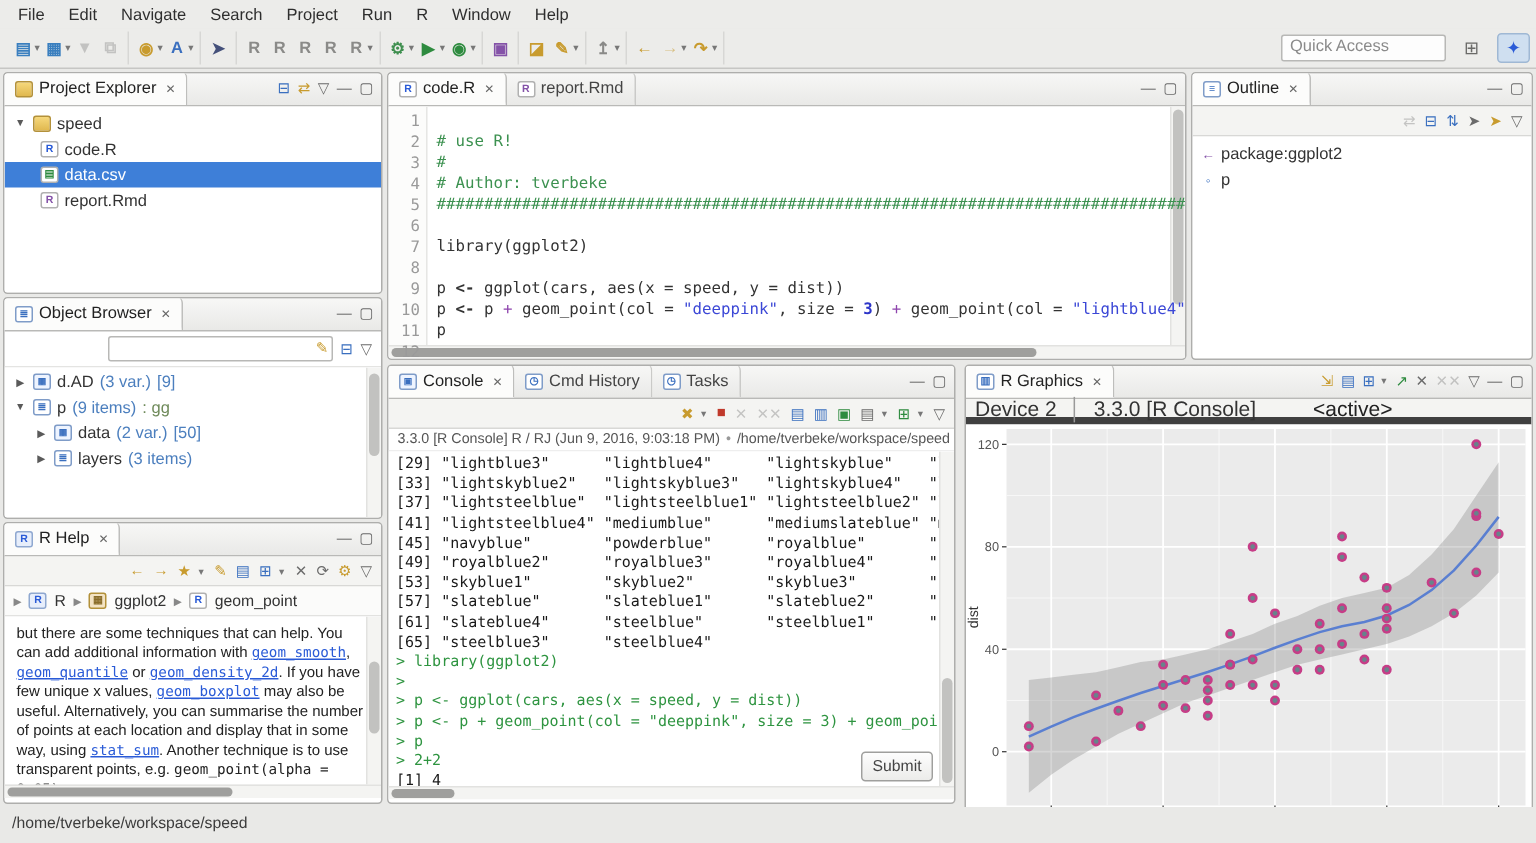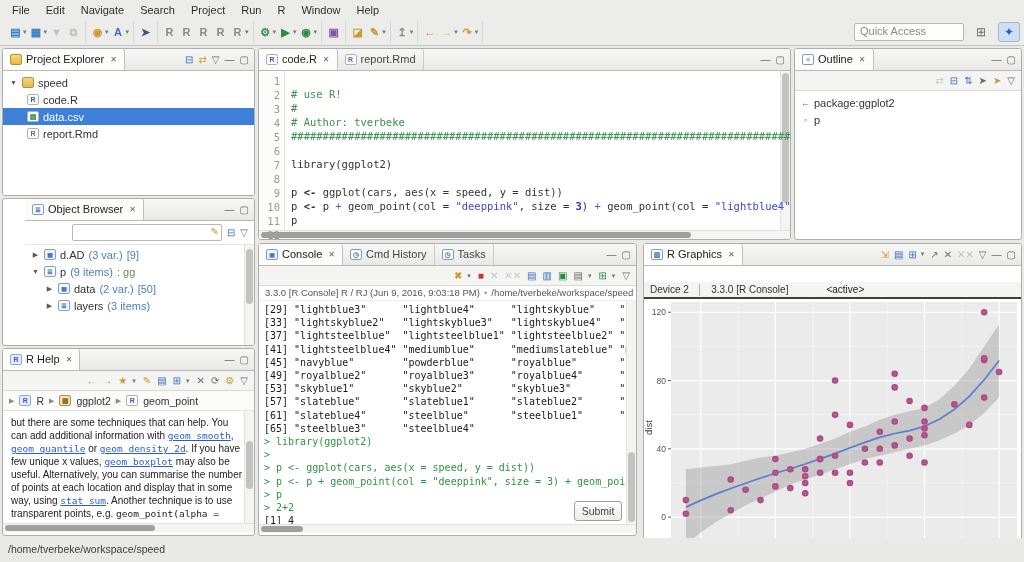--- a/index.html
+++ b/index.html
@@ -77,21 +77,21 @@
   .cl-out { color:#1a1a1a; } .cl-in { color:#2e9440; }
   .submitbtn { position:absolute; right:14px; bottom:12px; width:48px; height:20px; background:linear-gradient(#fdfdfd,#ececea); border:1px solid #9f9f9d; border-radius:3px; font-size:10.5px; color:#444; text-align:center; line-height:18px; }
 
   
   .vsb { position:absolute; top:0; right:0; width:10px; bottom:0; background:#f4f4f2; border-left:1px solid #e2e2e0; }
   .vsb .thumb { position:absolute; left:1px; right:1px; background:#c2c2c0; border-radius:4px; }
   .hsb { position:absolute; left:0; right:0; bottom:0; height:9px; background:#f4f4f2; border-top:1px solid #e2e2e0; }
   .hsb .thumb { position:absolute; top:1px; bottom:1px; background:#9f9f9d; border-radius:4px; }
 
   
-  .devbar { height:17px; border-bottom:2px solid #404040; background:#f4f4f2; display:flex; align-items:center; gap:8px; font-size:10px; color:#333; padding:0 6px;margin-top:16px; }
+  .devbar { height:17px; border-bottom:5px solid #404040; background:#f4f4f2; display:flex; align-items:center; gap:8px; font-size:14px; color:#333; padding:0 6px; }
   .devbar .dsep { color:#999; }
   .devbar .dactive { margin-left:30px; color:#222; }
 
   .statusbar { position:absolute; left:0; bottom:0; width:1024px; height:24px; background:#e9e9e7; font-size:10.5px; color:#3c3c3c; padding:5px 0 0 8px; }
 </style>
 </head>
 <body>
 
 <div class="menubar" id="menubar">
     <span class="mitem">File</span>
@@ -196,21 +196,21 @@
     <span>data.csv</span>
         </div>
         <div class="trow" style="padding-left:24px">
     <span class="fic ic-rmd">R</span>
     <span>report.Rmd</span>
         </div>
       </div>
   </div>
 </div>
 
-<div class="panel" style="left:2px; top:198px; width:253px; height:148px;padding-left:22px;">
+<div class="panel" style="left:2px; top:198px; width:253px; height:148px;">
   <div class="phead">
     <div class="ptab">
       <span class="fic ic-list">≣</span>
       <span>Object Browser</span>
       <span class="tclose">✕</span>
     </div>
     <div class="hicons">
       <span class="hic">—</span>
       <span class="hic">▢</span>
     </div>

